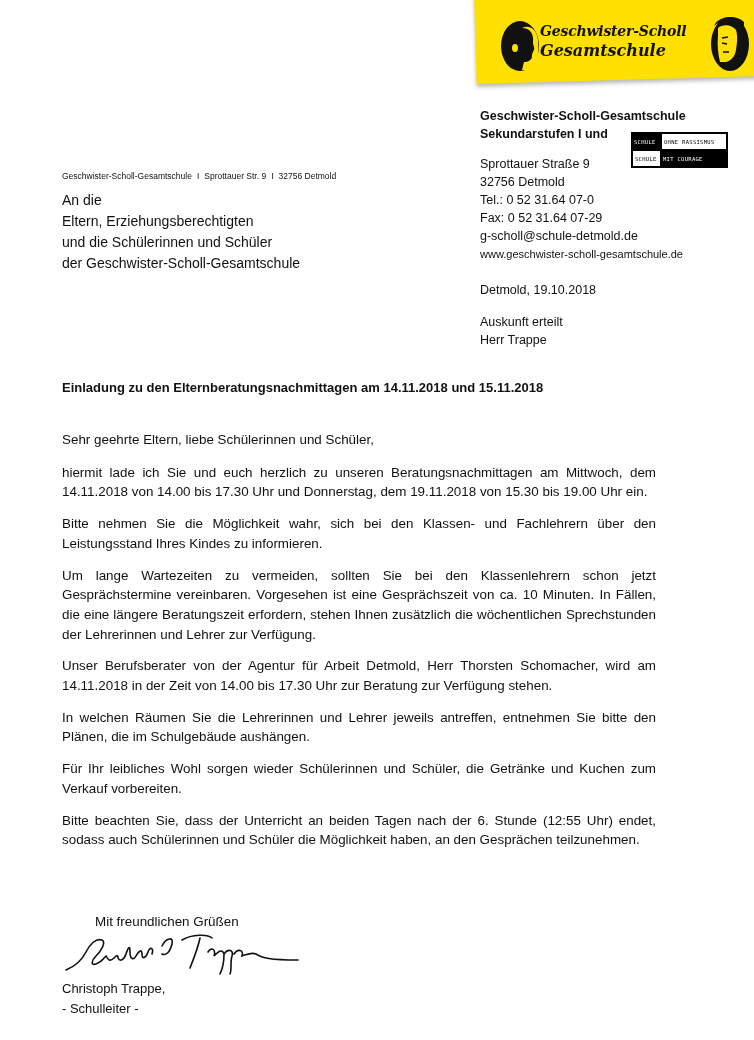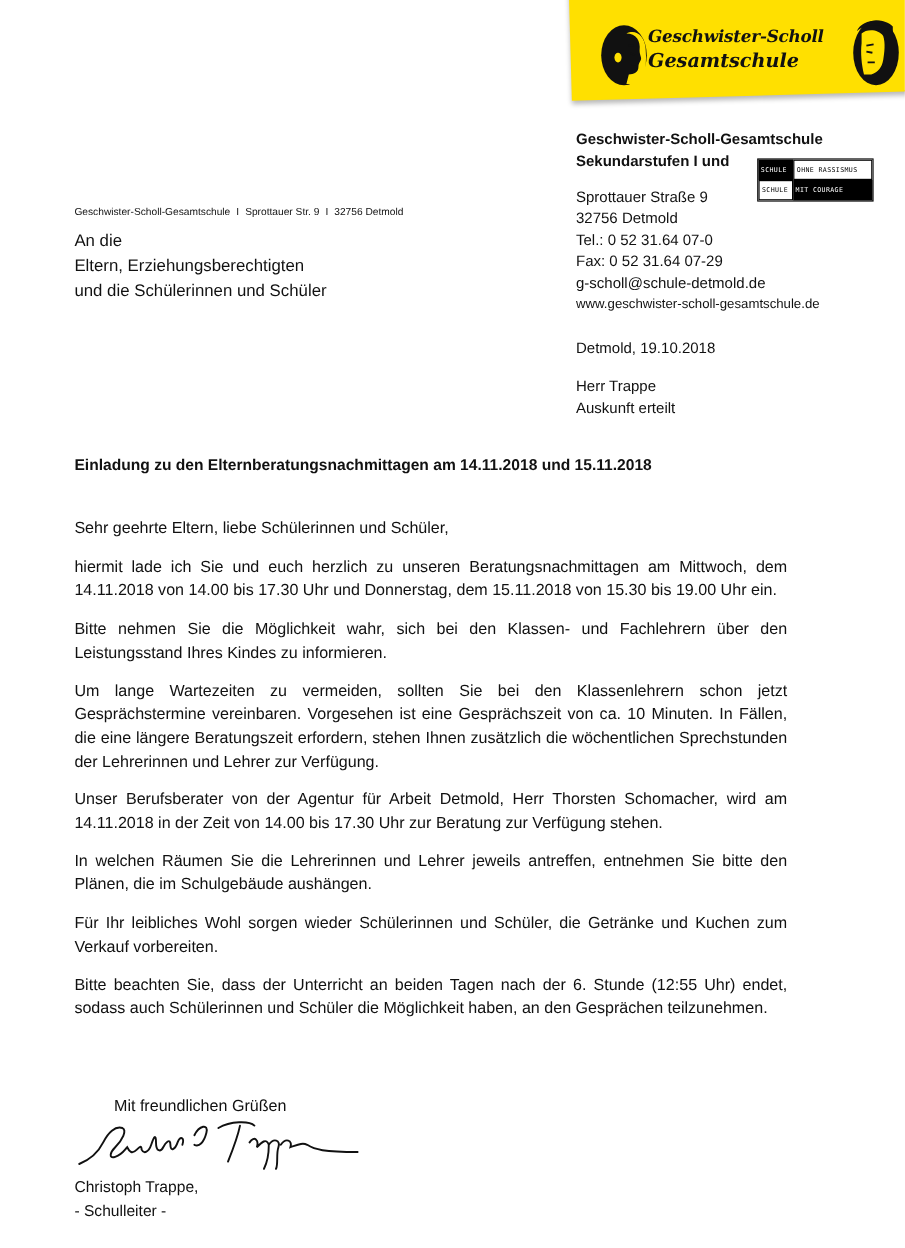--- a/index.html
+++ b/index.html
@@ -199,22 +199,22 @@
   <div class="spacer"></div>
   <div>Sprottauer Straße 9</div>
   <div>32756 Detmold</div>
   <div>Tel.: 0 52 31.64 07-0</div>
   <div>Fax: 0 52 31.64 07-29</div>
   <div>g-scholl@schule-detmold.de</div>
   <div class="url">www.geschwister-scholl-gesamtschule.de</div>
   <div class="spacer2"></div>
   <div>Detmold, 19.10.2018</div>
   <div class="spacer2" style="height:14px"></div>
+  <div>Auskunft erteilt</div>
   <div>Herr Trappe</div>
-  <div>Auskunft erteilt</div>
 </div>
 
 <div class="src-badge">
   <div class="src-row r1">
     <div class="src-cell c1">Schule</div>
     <div class="src-cell c2">ohne Rassismus</div>
   </div>
   <div class="src-row r2">
     <div class="src-cell c1">Schule</div>
     <div class="src-cell c2">mit Courage</div>
@@ -222,27 +222,28 @@
 </div>
 
 <div class="return-line">
   <span>Geschwister-Scholl-Gesamtschule</span><span class="sep">I</span><span>Sprottauer Str. 9</span><span class="sep">I</span><span>32756 Detmold</span>
 </div>
 
 <div class="recipient">
   <div>An die</div>
   <div>Eltern, Erziehungsberechtigten</div>
   <div>und die Schülerinnen und Schüler</div>
+  <div>der Geschwister-Scholl-Gesamtschule</div>
 </div>
 
 <div class="subject">Einladung zu den Elternberatungsnachmittagen am 14.11.2018 und 15.11.2018</div>
 
 <div class="body-text">
   <p class="salutation">Sehr geehrte Eltern, liebe Schülerinnen und Schüler,</p>
-  <p>hiermit lade ich Sie und euch herzlich zu unseren Beratungsnachmittagen am Mittwoch, dem 14.11.2018 von 14.00 bis 17.30 Uhr und Donnerstag, dem 15.11.2018 von 15.30 bis 19.00 Uhr ein.</p>
+  <p>hiermit lade ich Sie und euch herzlich zu unseren Beratungsnachmittagen am Mittwoch, dem 14.11.2018 von 14.00 bis 17.30 Uhr und Donnerstag, dem 19.11.2018 von 15.30 bis 19.00 Uhr ein.</p>
   <p>Bitte nehmen Sie die Möglichkeit wahr, sich bei den Klassen- und Fachlehrern über den Leistungsstand Ihres Kindes zu informieren.</p>
   <p>Um lange Wartezeiten zu vermeiden, sollten Sie bei den Klassenlehrern schon jetzt Gesprächstermine vereinbaren. Vorgesehen ist eine Gesprächszeit von ca. 10 Minuten. In Fällen, die eine längere Beratungszeit erfordern, stehen Ihnen zusätzlich die wöchentlichen Sprechstunden der Lehrerinnen und Lehrer zur Verfügung.</p>
   <p>Unser Berufsberater von der Agentur für Arbeit Detmold, Herr Thorsten Schomacher, wird am 14.11.2018 in der Zeit von 14.00 bis 17.30 Uhr zur Beratung zur Verfügung stehen.</p>
   <p>In welchen Räumen Sie die Lehrerinnen und Lehrer jeweils antreffen, entnehmen Sie bitte den Plänen, die im Schulgebäude aushängen.</p>
   <p>Für Ihr leibliches Wohl sorgen wieder Schülerinnen und Schüler, die Getränke und Kuchen zum Verkauf vorbereiten.</p>
   <p>Bitte beachten Sie, dass der Unterricht an beiden Tagen nach der 6. Stunde (12:55 Uhr) endet, sodass auch Schülerinnen und Schüler die Möglichkeit haben, an den Gesprächen teilzunehmen.</p>
 </div>
 
 <div class="closing">Mit freundlichen Grüßen</div>
 

